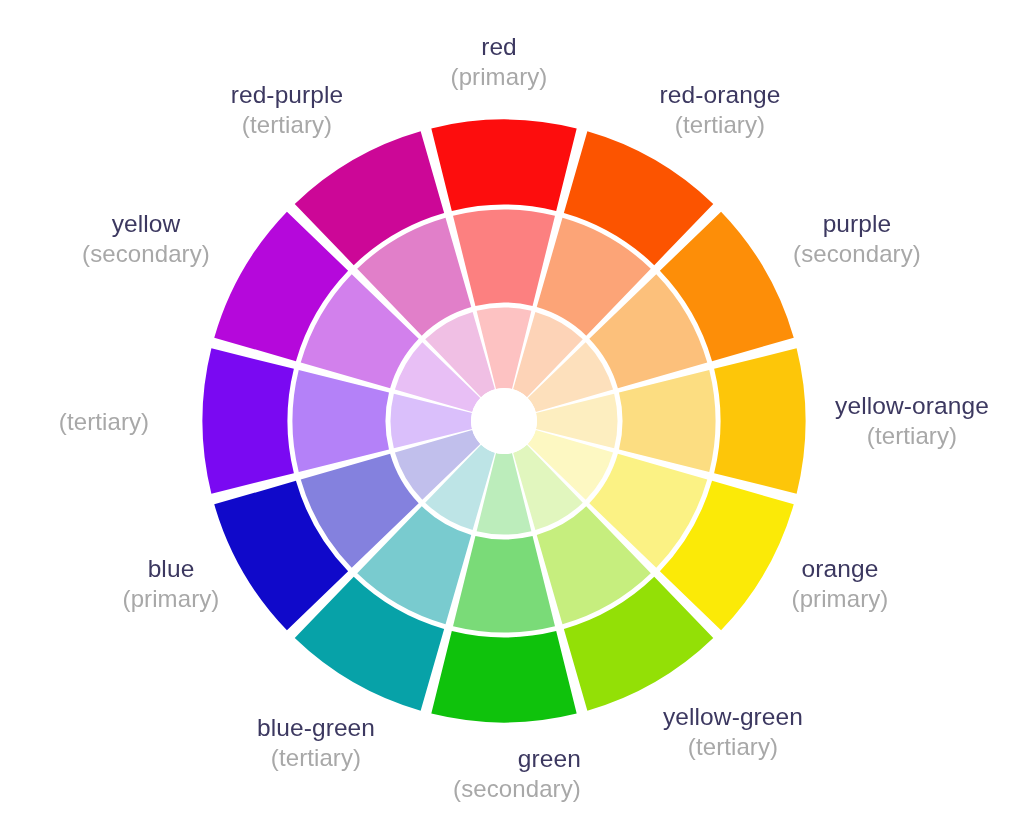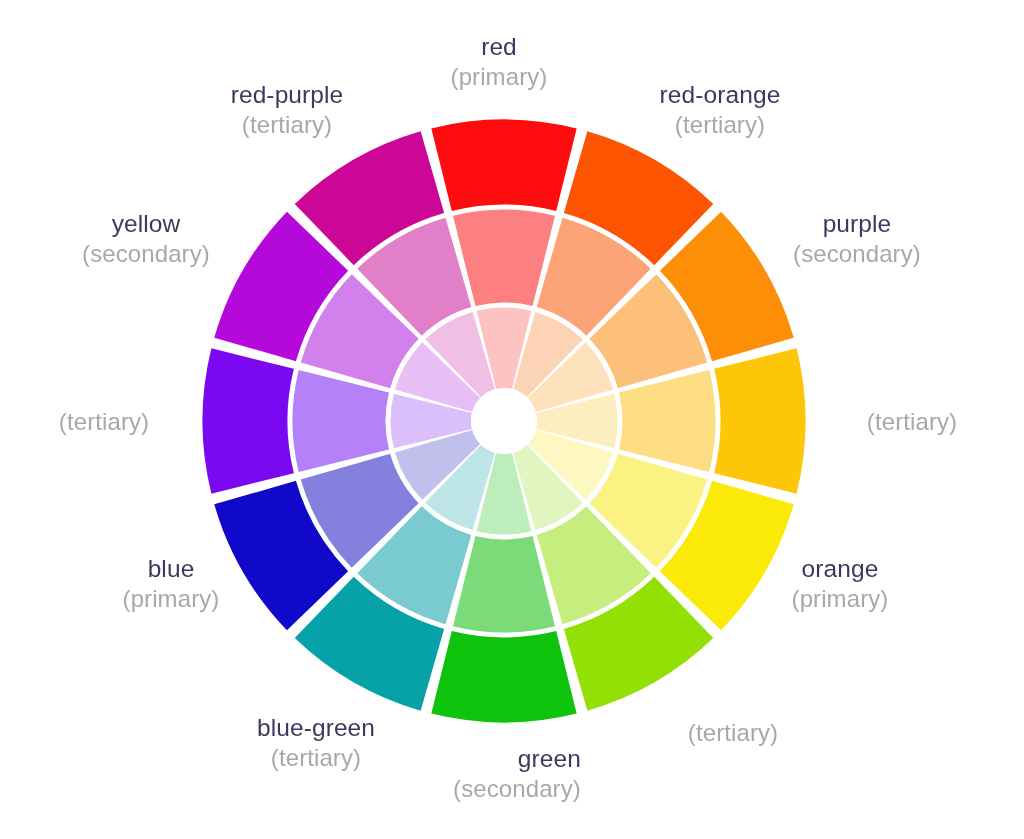--- a/index.html
+++ b/index.html
@@ -127,27 +127,29 @@
       </div>
       <div class="label" style="left: 720px; top: 110px;">
         <span class="name">red-orange</span>
         <span class="kind">(tertiary)</span>
       </div>
       <div class="label" style="left: 857px; top: 239px;">
         <span class="name">purple</span>
         <span class="kind">(secondary)</span>
       </div>
       <div class="label" style="left: 912px; top: 421px;">
+        <span class="name">yellow-orange</span>
         <span class="kind">(tertiary)</span>
       </div>
       <div class="label" style="left: 840px; top: 584px;">
         <span class="name">orange</span>
         <span class="kind">(primary)</span>
       </div>
       <div class="label" style="left: 733px; top: 732px;">
+        <span class="name">yellow-green</span>
         <span class="kind">(tertiary)</span>
       </div>
       <div class="label" style="left: 517px; top: 774px; text-align: right;">
         <span class="name">green</span>
         <span class="kind">(secondary)</span>
       </div>
       <div class="label" style="left: 316px; top: 743px;">
         <span class="name">blue-green</span>
         <span class="kind">(tertiary)</span>
       </div>

